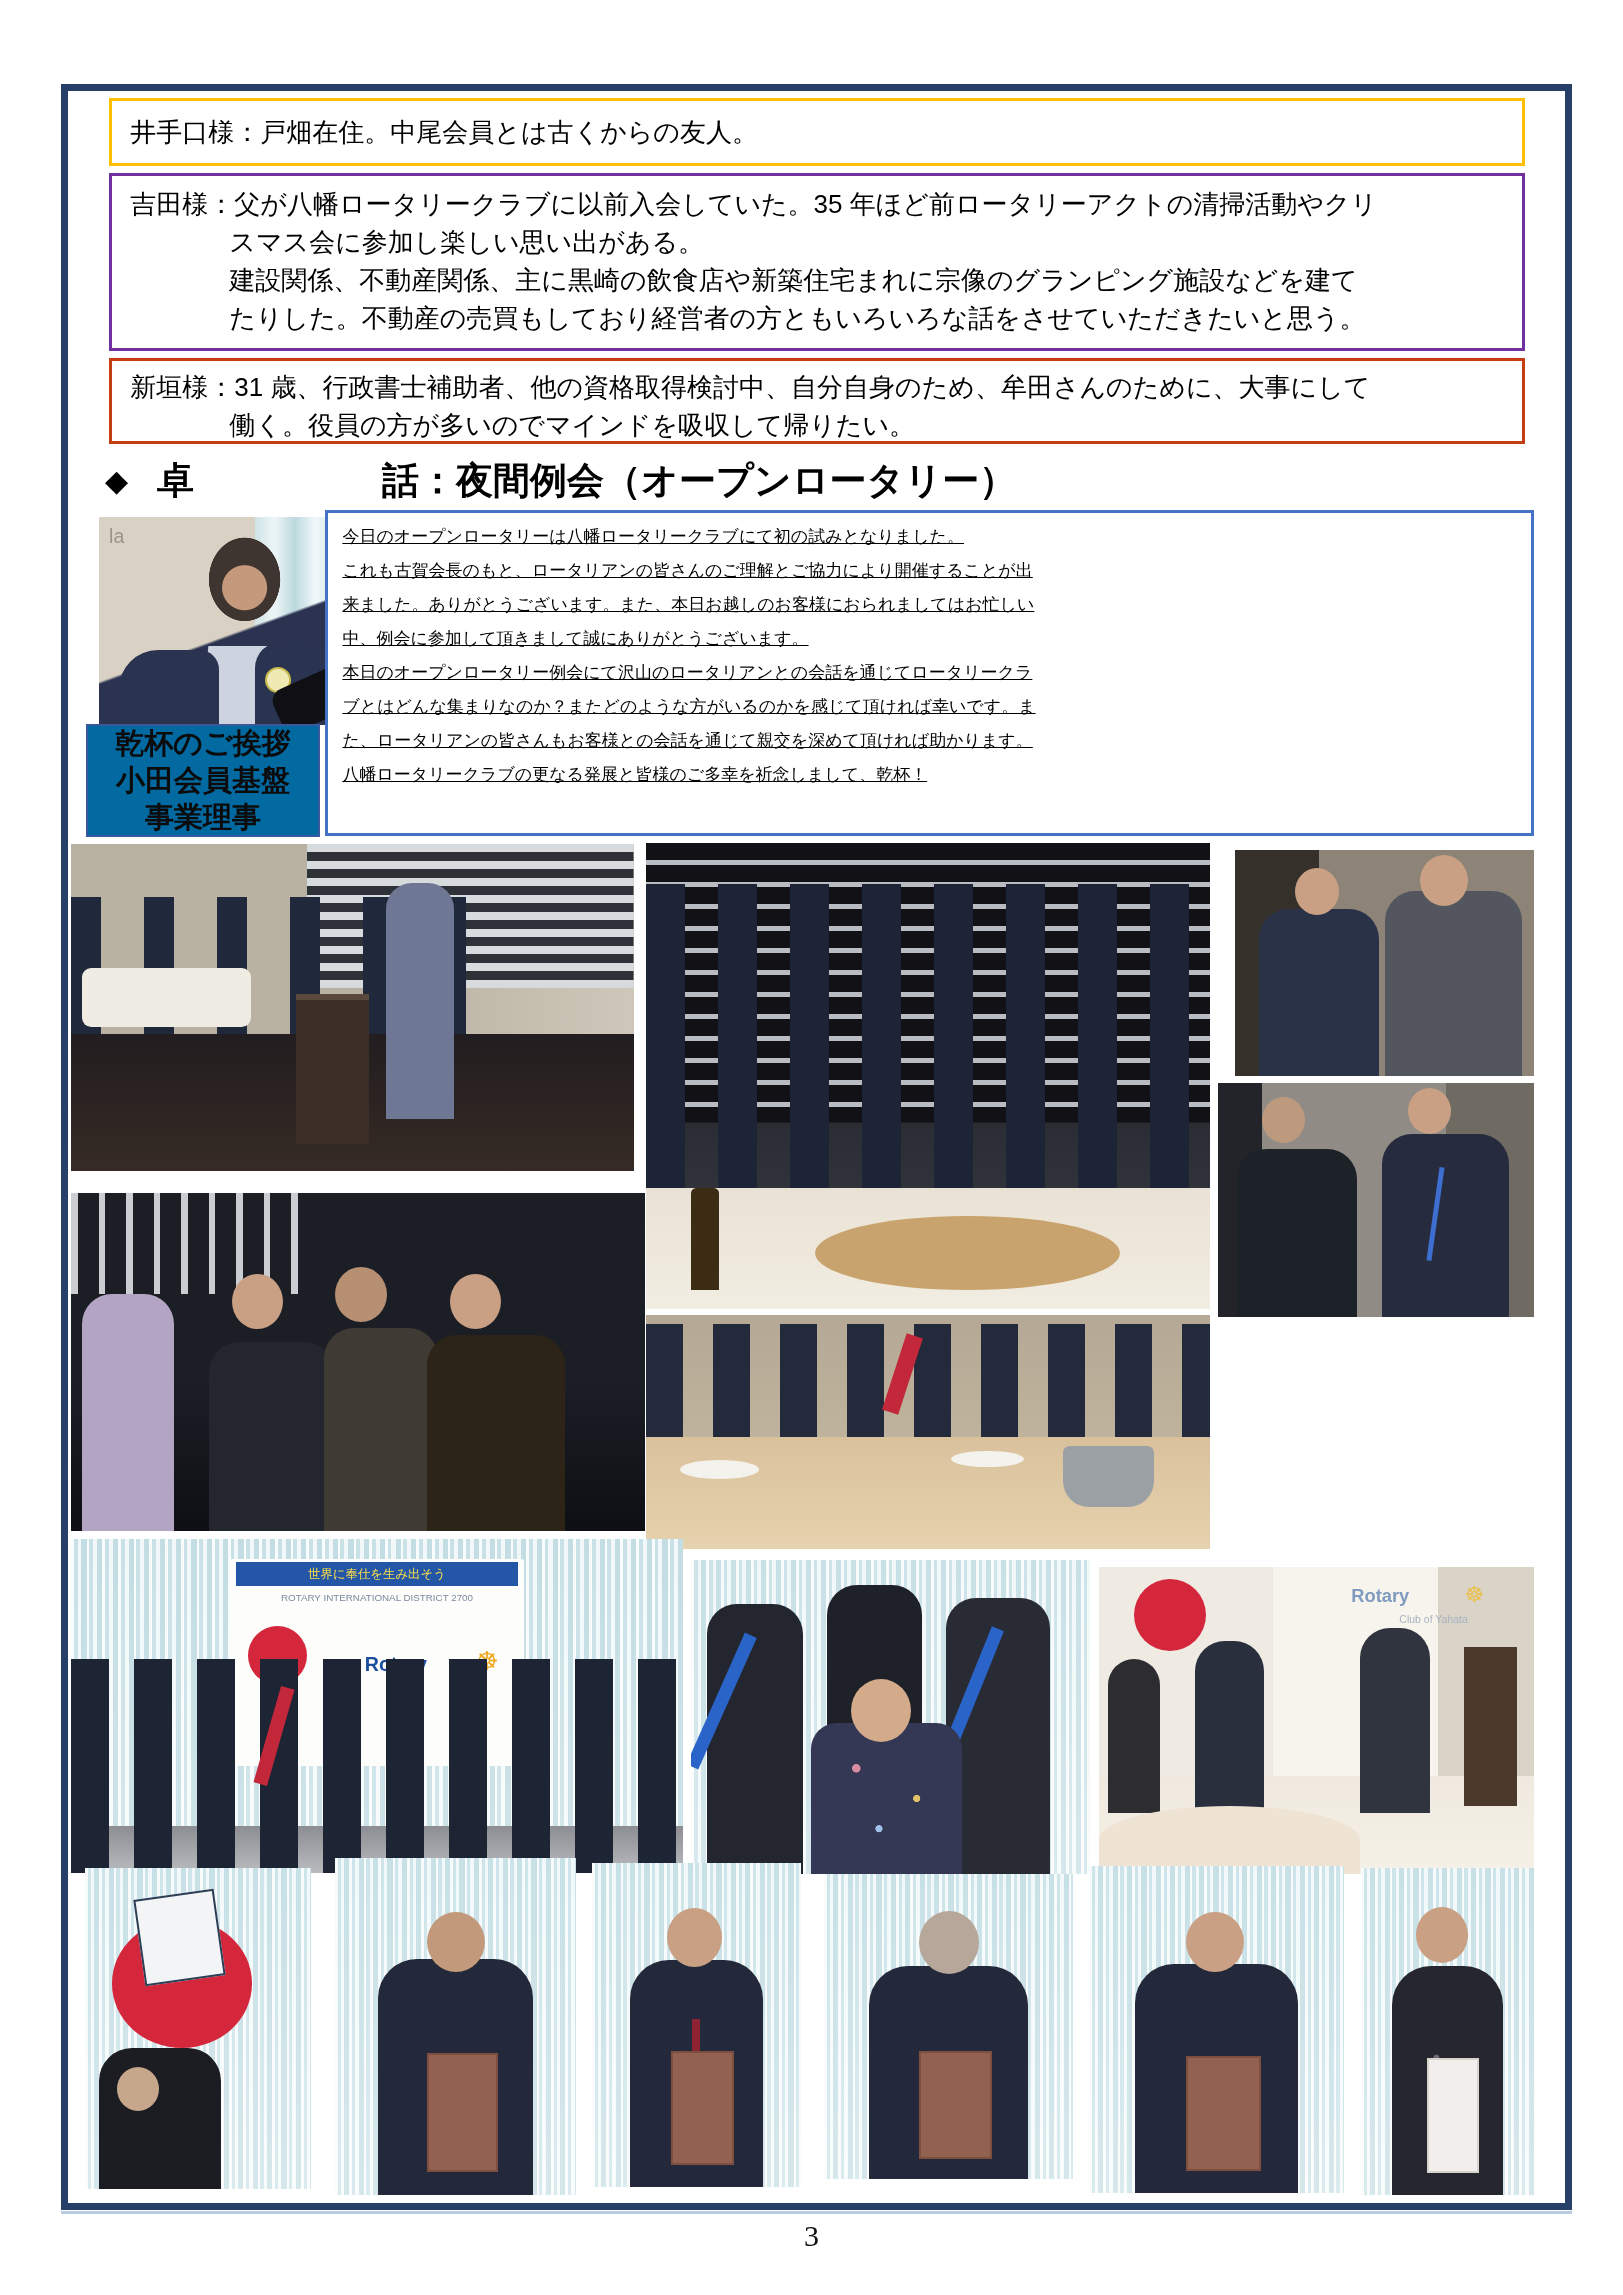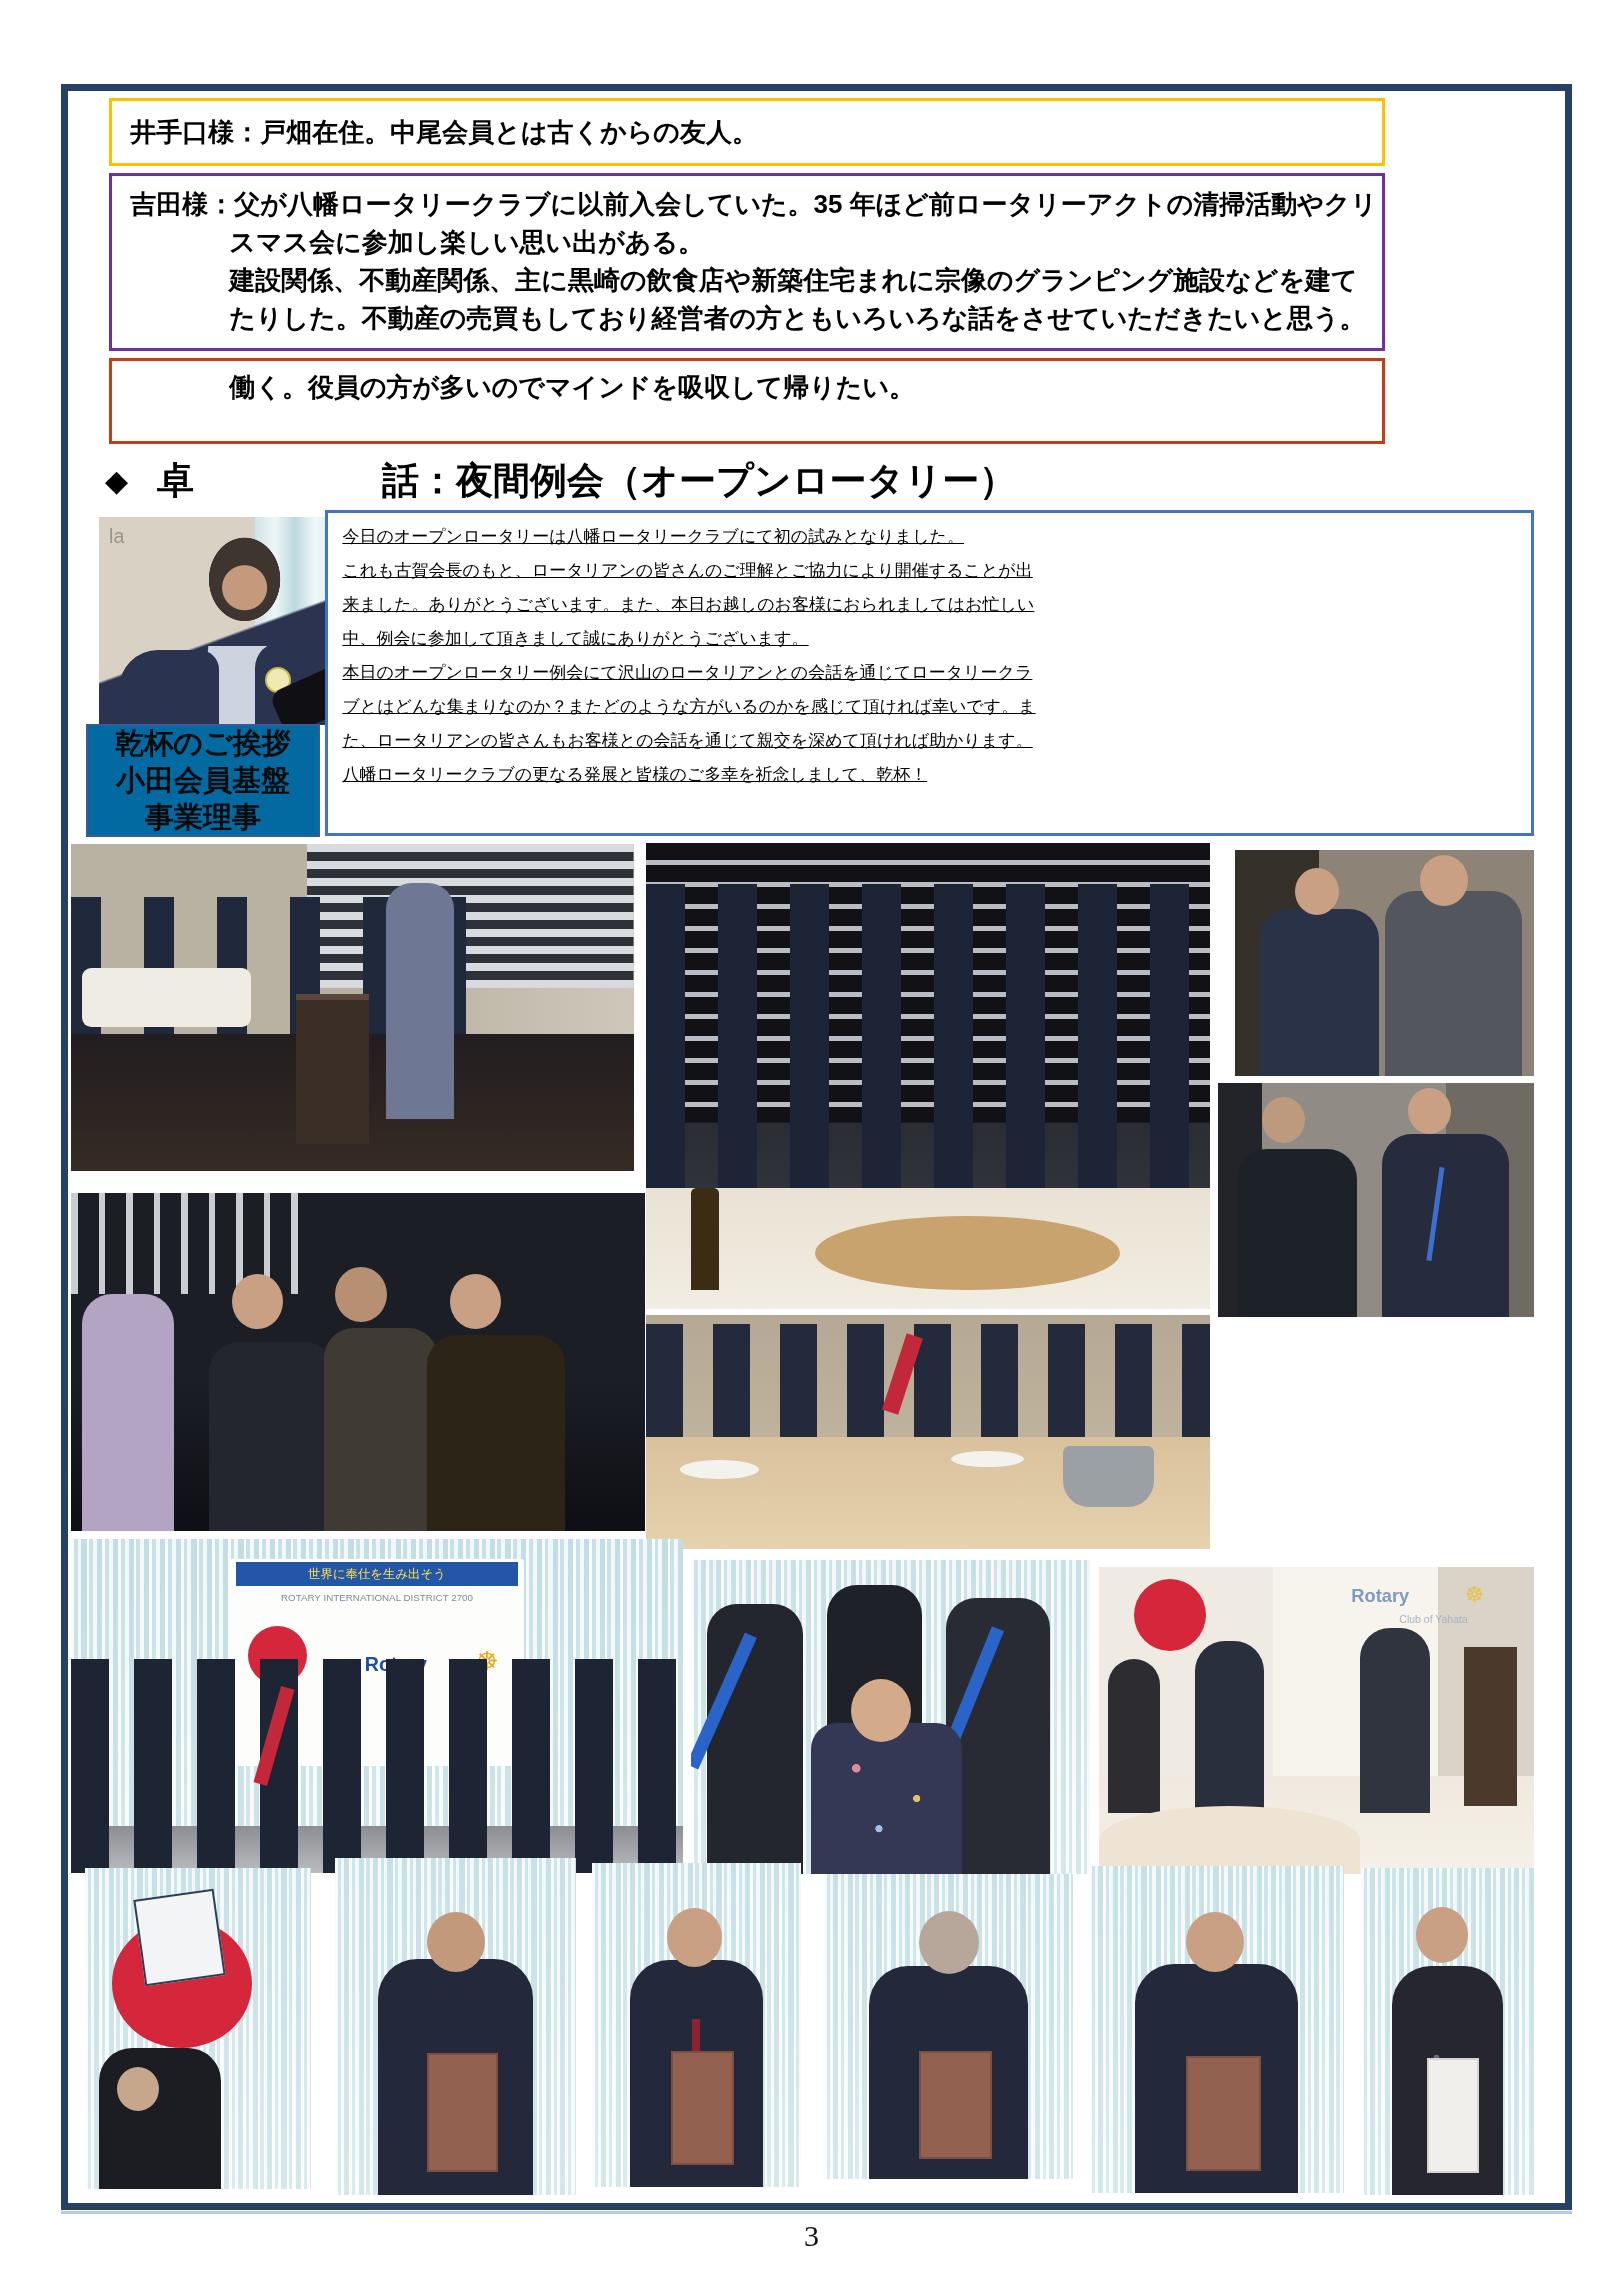--- a/index.html
+++ b/index.html
@@ -3,21 +3,21 @@
 <meta charset="utf-8">
 <style>
   html,body{margin:0;padding:0;background:#ffffff;}
   .page{position:relative;width:1623px;height:2295px;background:#ffffff;overflow:hidden;
         font-family:"Liberation Sans","DejaVu Sans",sans-serif;color:#000;}
   .abs{position:absolute;}
   
   .frame{left:61px;top:84px;width:1511px;height:2126px;border:7.9px solid #27406A;box-sizing:border-box;}
   .frame-shadow{left:61px;top:2211px;width:1511px;height:3.3px;background:#B8CCE4;}
   
-  .mbox{left:109px;width:1276px;box-sizing:border-box;background:#fff;padding:9.2px 18.3px;font-weight:bold;}
+  .mbox{left:109px;width:1416px;box-sizing:border-box;background:#fff;padding:9.2px 18.3px;}
   .mbox .ln{font-size:26px;line-height:38px;white-space:nowrap;}
   .mbox .ind{padding-left:99px;}
   .box-yellow{top:98px;height:68px;border:3.3px solid #FFC000;display:flex;align-items:center;}
   .box-purple{top:173px;height:178px;border:3.3px solid #7030A0;}
   .box-red{top:358px;height:86px;border:3.3px solid #C53D12;padding-top:6.5px;}
   
   .heading{left:105px;top:457px;height:47px;display:flex;align-items:center;font-weight:bold;font-size:37px;}
   .heading .bullet{font-size:30px;margin-right:29px;}
   .heading .right{margin-left:188px;}
   
@@ -155,20 +155,21 @@
   </div>
 
   <div class="abs mbox box-purple">
     <div class="ln">吉田様：父が八幡ロータリークラブに以前入会していた。35 年ほど前ロータリーアクトの清掃活動やクリ</div>
     <div class="ln ind">スマス会に参加し楽しい思い出がある。</div>
     <div class="ln ind">建設関係、不動産関係、主に黒崎の飲食店や新築住宅まれに宗像のグランピング施設などを建て</div>
     <div class="ln ind">たりした。不動産の売買もしており経営者の方ともいろいろな話をさせていただきたいと思う。</div>
   </div>
 
   <div class="abs mbox box-red">
+    <div class="ln">新垣様：31 歳、行政書士補助者、他の資格取得検討中、自分自身のため、牟田さんのために、大事にして</div>
     <div class="ln ind">働く。役員の方が多いのでマインドを吸収して帰りたい。</div>
   </div>
 
   <div class="abs heading">
     <span class="bullet">◆</span>
     <span>卓</span>
     <span class="right">話：夜間例会（オープンロータリー）</span>
   </div>
 
   <div class="abs spk">

